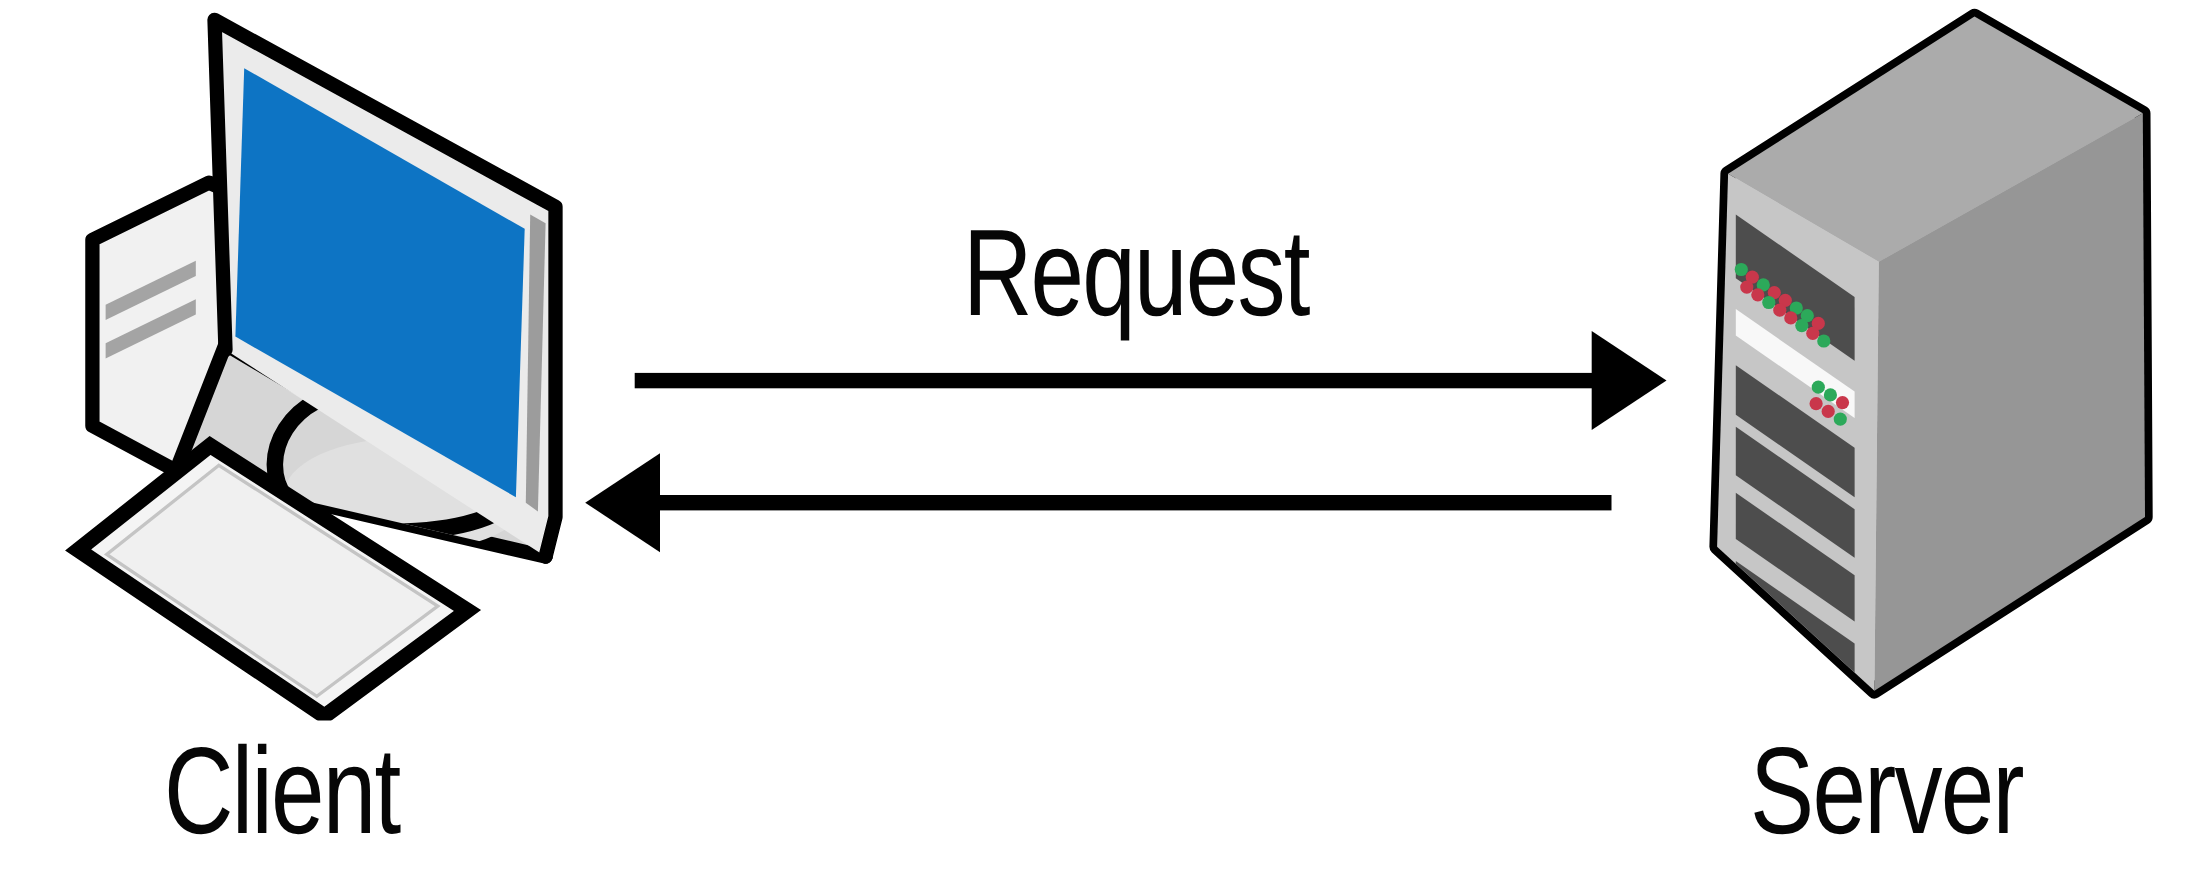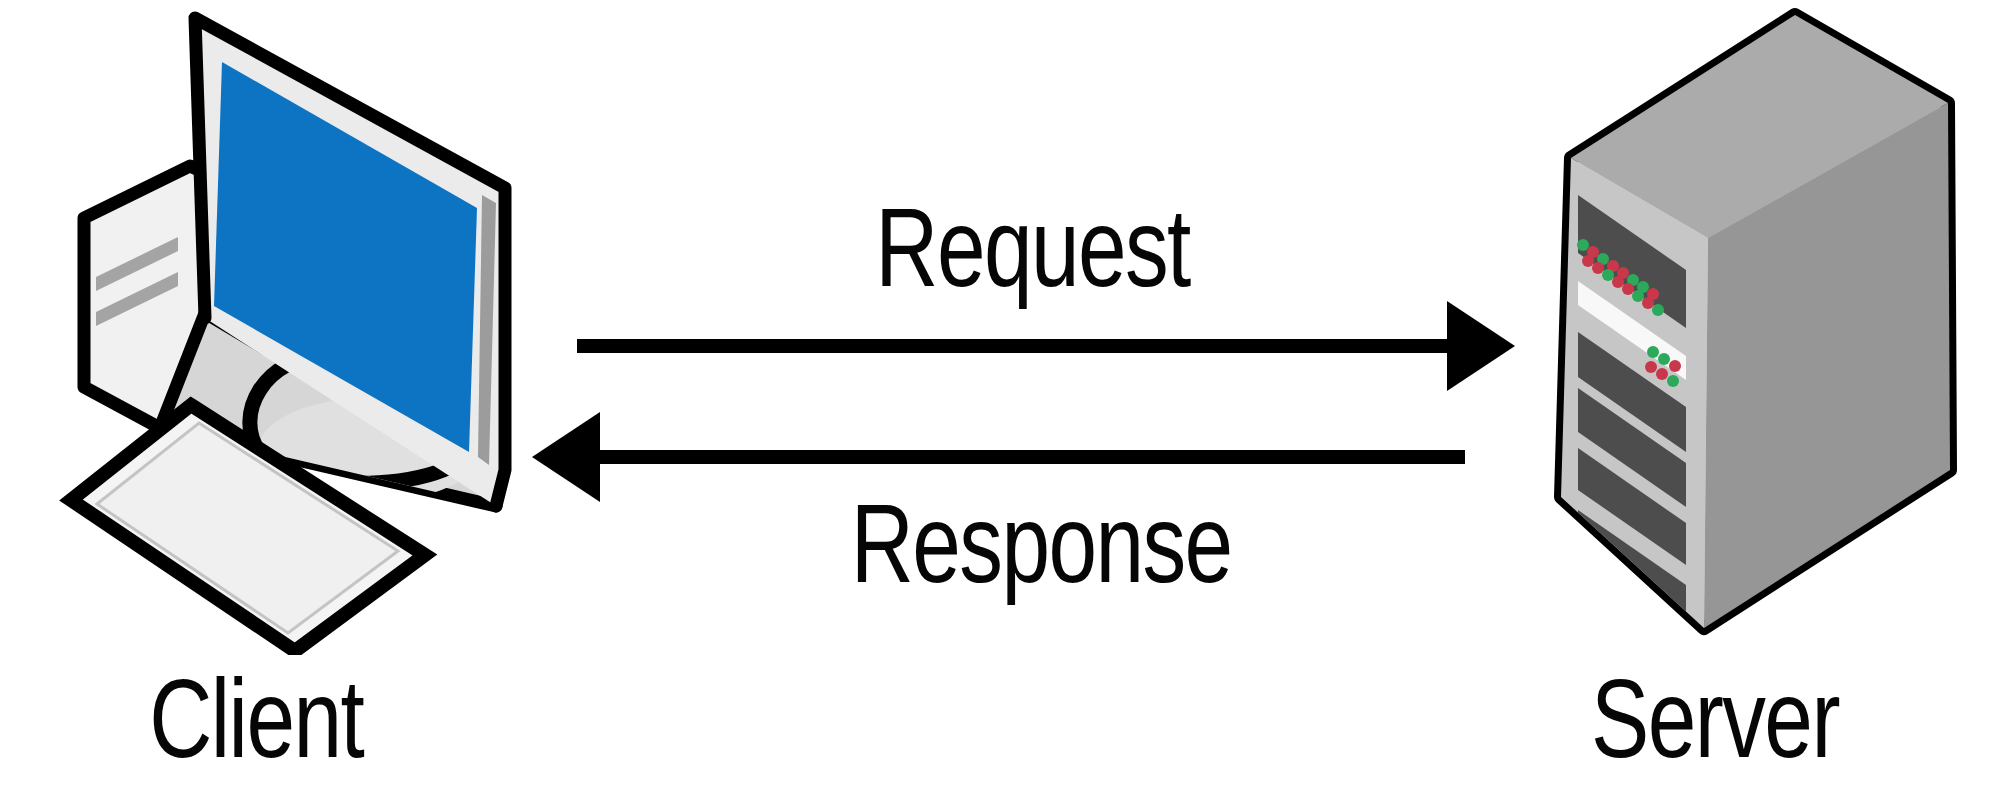--- a/index.html
+++ b/index.html
@@ -125,23 +125,20 @@
     </g>
     <g>
       <polygon points="600,412 532,457 600,502" fill="#000000"></polygon>
       <rect x="594" y="450" width="871" height="14" fill="#000000"></rect>
     </g>
   </svg>
 
   <div class="lbl lbl-request">
     <span>Request</span>
   </div>
-  <div class="lbl lbl-response">
-    <span>Response</span>
-  </div>
   <div class="lbl lbl-client">
     <span>Client</span>
   </div>
   <div class="lbl lbl-server">
     <span>Server</span>
   </div>
 
 </div>
 
 </body></html>

